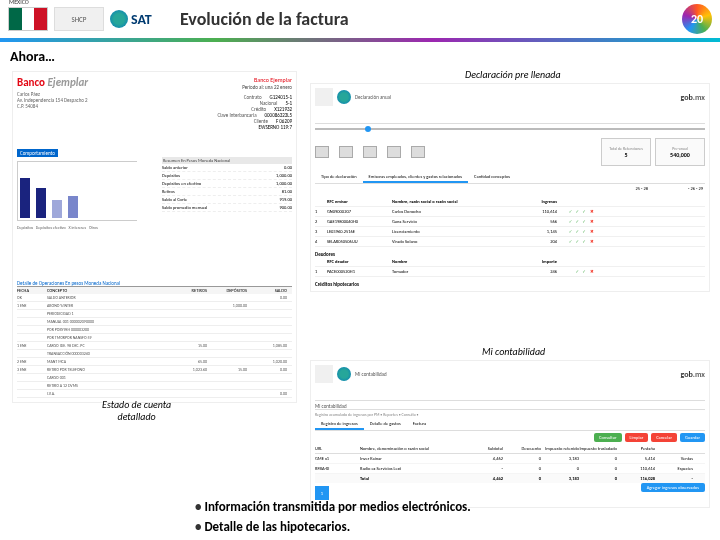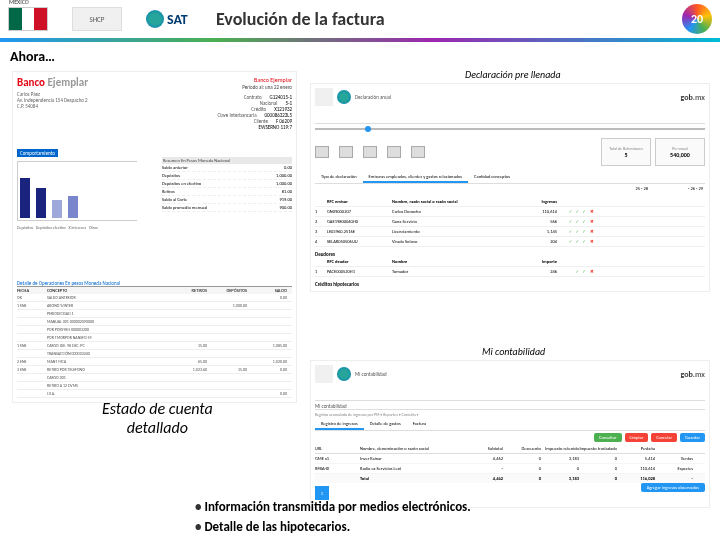--- a/index.html
+++ b/index.html
@@ -1,37 +1,37 @@
 <!DOCTYPE html>
 <html><head>
 <meta charset="utf-8">
 <style>
   * { box-sizing: border-box; margin: 0; padding: 0; }
   body { width: 720px; height: 540px; font-family: Calibri, Arial, sans-serif; background: white; overflow: hidden; position: relative; font-size: 10px; }
   
   .header { height: 42px; display: flex; align-items: center; padding: 0 8px; border-bottom: 4px solid transparent; border-image: linear-gradient(to right, #2196F3 0%, #4CAF50 30%, #9C27B0 60%, #00BCD4 100%) 1; }
-  .logos { display: flex; gap: 24px; align-items: center; }
+  .logos { display: flex; gap: 6px; align-items: center; }
   .logo-mx { width: 40px; height: 24px; background: linear-gradient(to right, #006847 33%, white 33% 66%, #CE1126 66%); border: 1px solid #ccc; position: relative; }
   .logo-mx::after { content: "MEXICO"; position: absolute; top: -10px; left: 0; font-size: 6px; color: #333; }
   .logo-shcp { width: 50px; height: 24px; background: #f0f0f0; border: 1px solid #ddd; display: flex; align-items: center; justify-content: center; font-size: 7px; color: #555; }
   .logo-sat { width: 70px; height: 24px; display: flex; align-items: center; font-size: 14px; font-weight: bold; color: #003b71; }
   .sat-icon { width: 18px; height: 18px; background: radial-gradient(circle, #26a69a 40%, #0277bd 100%); border-radius: 50%; margin-right: 3px; }
   .title { flex: 1; text-align: left; font-size: 18px; font-weight: bold; color: #333; }
   .logo-20 { width: 30px; height: 30px; border-radius: 50%; background: conic-gradient(#ff5722, #ffc107, #4caf50, #2196f3, #9c27b0, #ff5722); display: flex; align-items: center; justify-content: center; font-size: 12px; font-weight: bold; color: white; margin-left: 6px; }
   
   .ahora { font-size: 14px; font-weight: bold; padding: 6px 10px; }
   
   .content { position: relative; height: 430px; }
   
   
   .bank { position: absolute; left: 12px; top: 0; width: 285px; border: 1px solid #eee; padding: 4px; background: white; font-size: 5px; }
   .bank-head { display: flex; justify-content: space-between; align-items: center; }
   .bank-logo { font-size: 11px; font-weight: bold; }
   .bank-logo .b1 { color: #E30613; }
-  .bank-logo .b2 { color: #999; }
+  .bank-logo .b2 { color: #999; font-style: italic; }
   .bank-addr { color: #666; line-height: 1.2; margin-top: 2px; }
   .bank-label { color: #E30613; font-size: 6px; text-align: right; }
   .bank-date { text-align: right; color: #444; }
   .acct-row { display: flex; justify-content: flex-end; gap: 8px; }
   .acct-row span:first-child { color: #555; }
   .comport { background: #0066cc; color: white; padding: 1px 3px; display: inline-block; margin-top: 4px; }
   .chart-mini { width: 120px; height: 60px; border-top: 1px solid #ccc; border-left: 1px solid #ccc; border-bottom: 1px solid #ccc; display: flex; align-items: flex-end; gap: 6px; padding: 2px; margin: 4px 0; }
   .bar { width: 10px; }
   .bar1 { height: 40px; background: #1a237e; }
   .bar2 { height: 30px; background: #1a237e; }
@@ -44,21 +44,21 @@
   .detalle-head { font-size: 5px; color: #0066cc; margin-top: 50px; border-bottom: 1px solid #999; }
   .tbl-head { display: flex; font-size: 4.5px; background: #f5f5f5; padding: 1px 0; }
   .tbl-head span:nth-child(1) { width: 30px; }
   .tbl-head span:nth-child(2) { width: 120px; }
   .tbl-head span:nth-child(3), .tbl-head span:nth-child(4), .tbl-head span:nth-child(5) { width: 40px; text-align: right; }
   .tbl-row { display: flex; font-size: 4px; color: #555; border-bottom: 1px solid #eee; padding: 1px 0; }
   .tbl-row span:nth-child(1) { width: 30px; }
   .tbl-row span:nth-child(2) { width: 120px; }
   .tbl-row span:nth-child(3), .tbl-row span:nth-child(4), .tbl-row span:nth-child(5) { width: 40px; text-align: right; }
   
-  .cap-estado { position: absolute; left: 102px; top: 328px; font-size: 16px; font-style: italic; text-align: center; line-height: 1.2; }
+  .cap-estado { position: absolute; left: 102px; top: 328px; font-size: 10px; font-style: italic; text-align: center; line-height: 1.2; }
   
   
   .cap-decl { position: absolute; left: 465px; top: -3px; font-size: 10px; font-style: italic; }
   .decl { position: absolute; left: 310px; top: 12px; width: 400px; border: 1px solid #eee; padding: 4px; background: white; font-size: 4.5px; }
   .gov-head { display: flex; align-items: center; gap: 4px; border-bottom: 1px solid #ddd; padding-bottom: 17px; }
   .gov-logo { width: 18px; height: 18px; background: #f0f0f0; }
   .sat-mini { width: 14px; height: 14px; background: radial-gradient(circle, #26a69a 40%, #0277bd 100%); border-radius: 50%; }
   .decl-title { flex: 1; font-size: 5px; color: #555; }
   .gob { font-size: 8px; font-weight: bold; color: #333; }
   .gob .mx { color: #666; }

